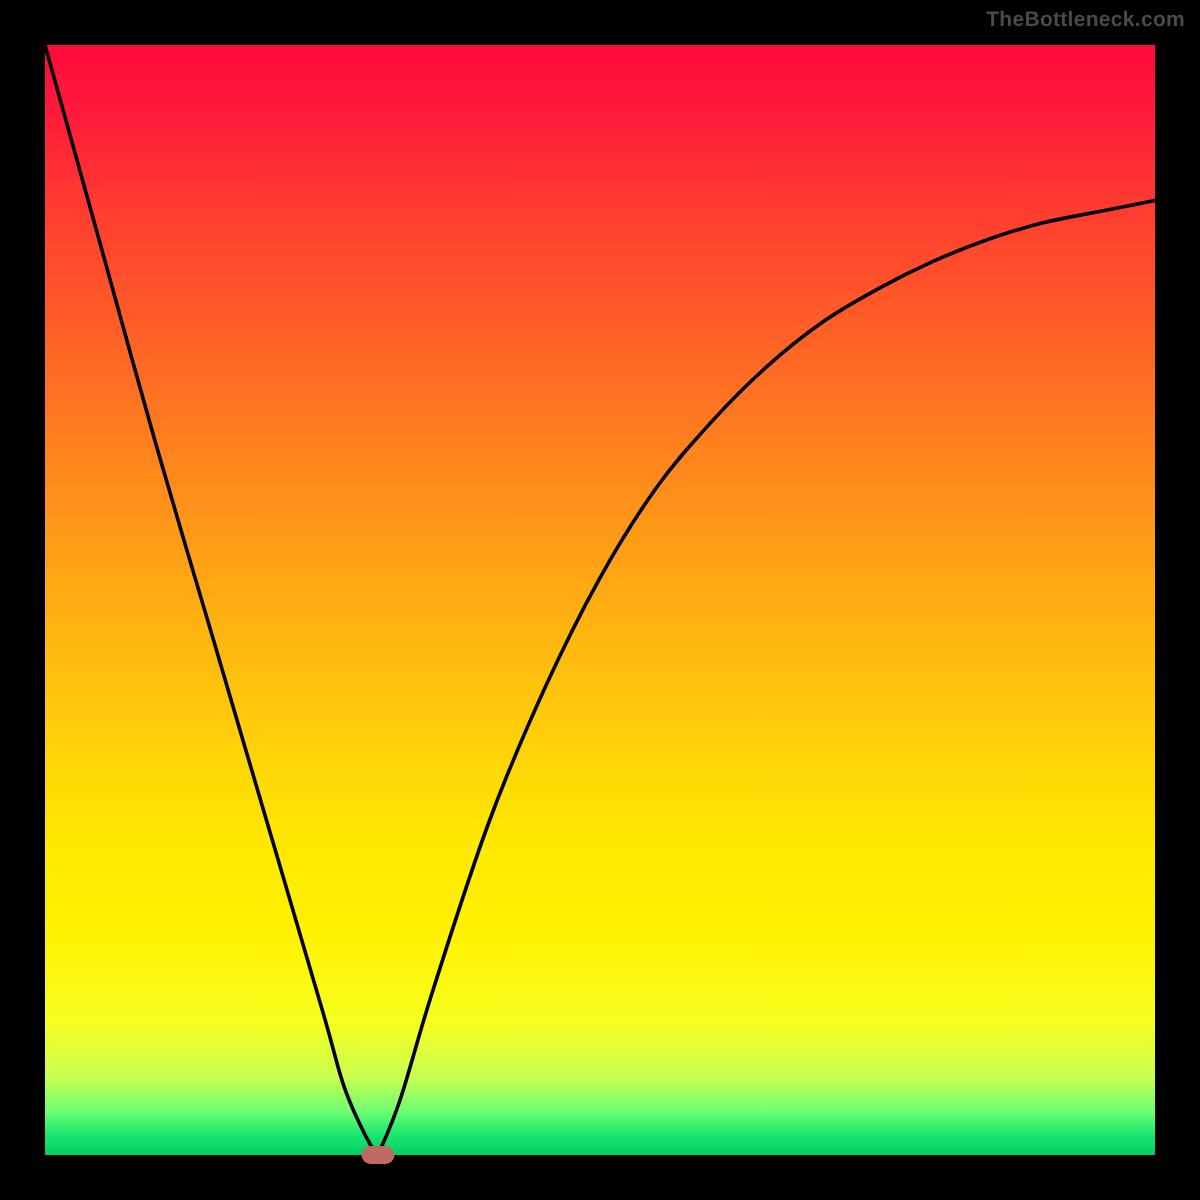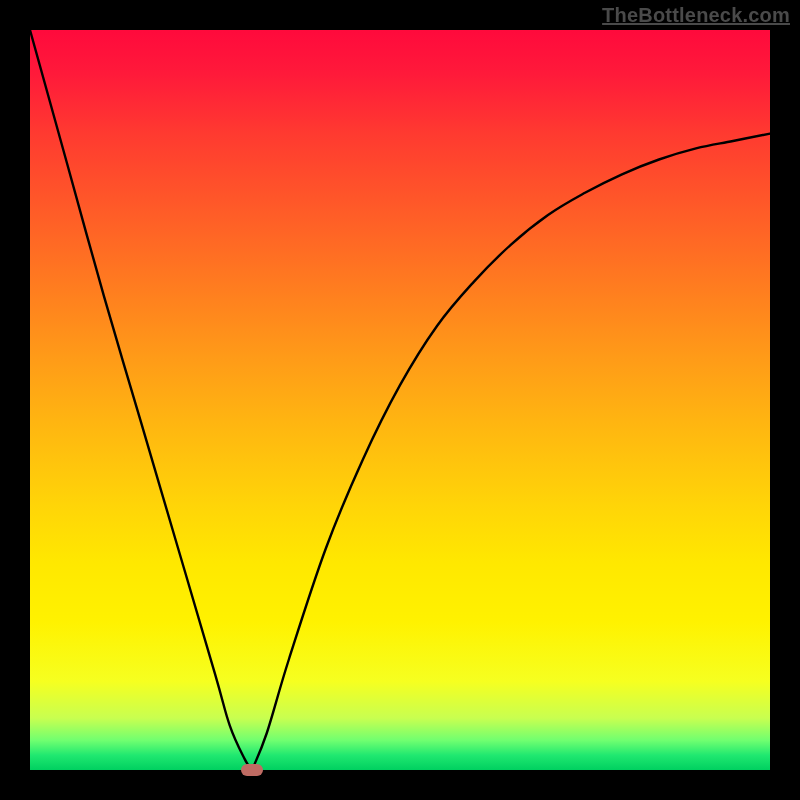--- a/index.html
+++ b/index.html
@@ -41,25 +41,24 @@
       #70ff70 96%,
       #20e870 98%,
       #00d060 100%
     );
   }
   .watermark {
     position: absolute;
     top: 4px;
     right: 10px;
     color: #4a4a4a;
-    font-size: 20px;
+    font-size: 14px;
     font-weight: 600;
     letter-spacing: 0.2px;
     user-select: none;
-    text-decoration: underline;
   }
   svg.curve {
     position: absolute;
     left: 0;
     top: 0;
     width: 740px;
     height: 740px;
     overflow: visible;
   }
   .dip-marker {

